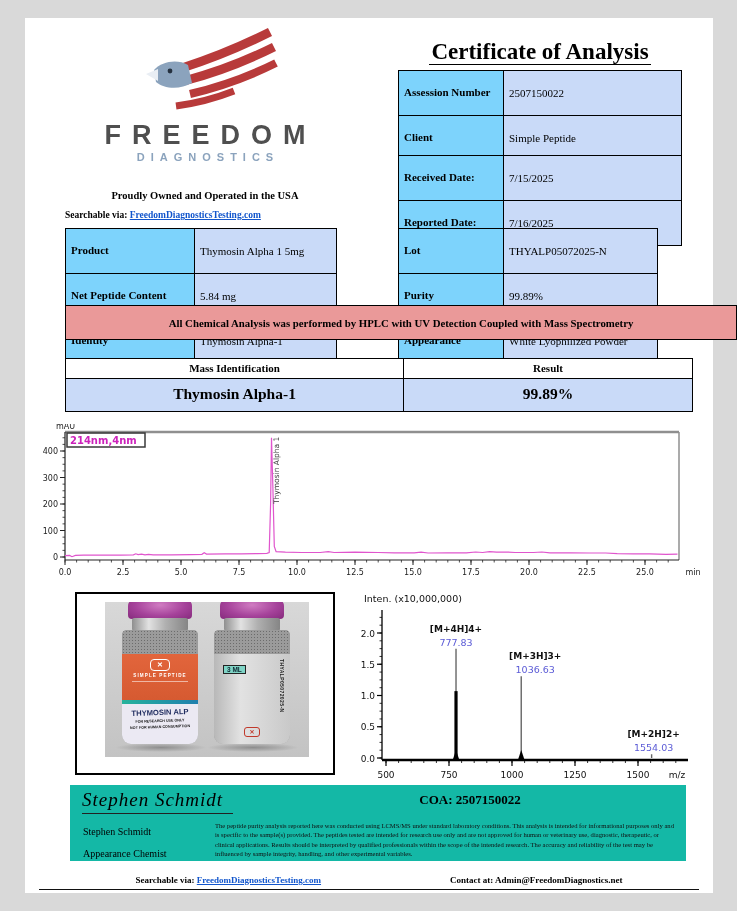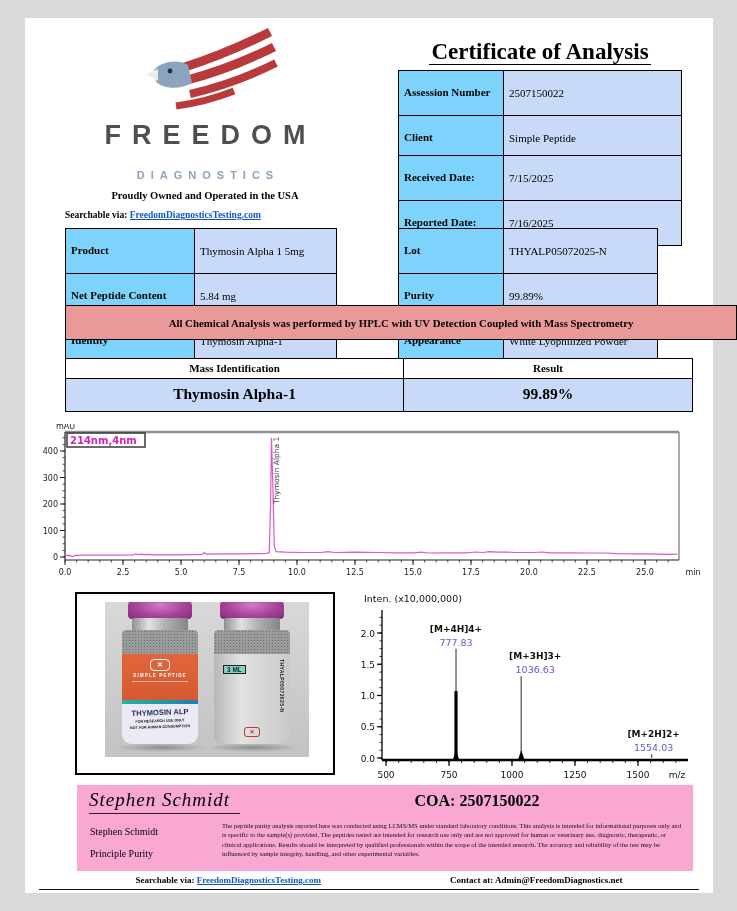--- a/index.html
+++ b/index.html
@@ -3,21 +3,21 @@
 <meta charset="utf-8">
 <style>
   * { box-sizing: border-box; margin: 0; padding: 0; }
   html,body { width:737px; height:911px; background:#d9d9d9; font-family:"Liberation Serif", serif; color:#000; overflow:hidden; }
   .paper { position:absolute; left:25px; top:18px; width:688px; height:875px; background:#ffffff; }
 
   
   .logo-block { position:absolute; left:15px; top:10px; width:330px; text-align:center; }
   .eagle { display:block; margin:0 auto; }
   .brand { font-family:Liberation Sans, sans-serif; font-weight:bold; font-size:27px; letter-spacing:11px; color:#4f4f4f; text-indent:11px; margin-top:-4px; }
-  .brand-sub { font-family:"Liberation Sans", sans-serif; font-weight:bold; font-size:11px; letter-spacing:6px; color:#8ba3bd; text-indent:6px; margin-top:18px; }
+  .brand-sub { font-family:"Liberation Sans", sans-serif; font-weight:bold; font-size:11px; letter-spacing:6px; color:#8ba3bd; text-indent:6px; margin-top:0; }
   .tagline { position:absolute; left:15px; top:172px; width:330px; text-align:center; font-weight:bold; font-size:10.5px; }
   .search-line { position:absolute; left:40px; top:192px; font-size:9.5px; font-weight:bold; }
   a.lnk { color:#1155cc; font-weight:bold; text-decoration:underline; }
 
   
   .title { position:absolute; left:360px; top:21px; width:310px; text-align:center; }
   .title span { font-size:23px; font-weight:bold; border-bottom:1.5px solid #000; padding:0 2px 0; }
 
   
   .kv { position:absolute; display:grid; border:1.6px solid #000; font-size:11px; background:#000; grid-gap:1px; }
@@ -64,23 +64,23 @@
   .lab-stripe { height:4px; background:linear-gradient(90deg,#27b39c,#1f7fae); }
   .lab-bot { background:#ebe9f3; position:absolute; top:50px; left:0; right:0; bottom:0; }
   .vprod { color:#1d2a5e; font-weight:bold; font-size:7.6px; text-align:center; margin-top:4px; white-space:nowrap; overflow:hidden; transform:rotate(-2deg); }
   .vfine { font-size:3.7px; font-weight:bold; text-align:center; color:#111; line-height:1.6; transform:rotate(-2deg); margin-top:2px; }
   .lab-silver { position:absolute; top:24px; left:0; right:0; bottom:0; background:linear-gradient(90deg,#b8b8b8,#e2e2e2 35%,#c9c9c9); }
   .vol-badge { position:absolute; top:11px; left:9px; background:#7fd4c6; border:1px solid #222; font-size:6.5px; font-weight:bold; padding:0 3px; color:#102a33; }
   .vlot { position:absolute; top:5px; right:5px; writing-mode:vertical-rl; font-size:5px; font-weight:bold; color:#222; letter-spacing:0.4px; }
   .rlogo { position:absolute; bottom:7px; left:50%; transform:translateX(-50%); width:16px; height:10px; border:1px solid #c0392b; border-radius:3px; color:#c0392b; font-size:6px; line-height:9px; text-align:center; font-weight:bold; }
 
   
-  .footer { position:absolute; left:52px; top:767px; width:616px; height:86px; background:#f9a8d4; }
+  .footer { position:absolute; left:45px; top:767px; width:616px; height:76px; background:#14b8a6; }
   .sig { position:absolute; left:12px; top:4px; font-style:italic; font-size:19px; letter-spacing:1px; border-bottom:1.6px solid #222; padding:0 10px 2px 0; }
-  .coa { position:absolute; left:220px; top:7px; width:360px; text-align:center; font-weight:bold; font-size:16px; }
+  .coa { position:absolute; left:220px; top:7px; width:360px; text-align:center; font-weight:bold; font-size:13px; }
   .sig-name { position:absolute; left:13px; top:41px; font-size:10px; }
   .sig-role { position:absolute; left:13px; top:63px; font-size:10px; }
   .disclaimer { position:absolute; left:145px; top:36px; width:464px; font-size:6.6px; line-height:1.42; color:#101010; }
   .bottomrow { position:absolute; left:40px; top:857px; width:616px; display:flex; font-size:9px; font-weight:bold; }
   .bottomrow .bl { width:53%; text-align:center; }
   .bottomrow .br { width:47%; text-align:center; }
   .pageline { position:absolute; left:14px; width:660px; top:871px; border-top:1.6px solid #111; }
 </style>
 </head>
 <body>
@@ -392,21 +392,21 @@
       <text x="183.23076000000003" y="83.125" text-anchor="middle" class="ms-val">1036.63</text>
       <line x1="299.61556" y1="168" x2="299.61556" y2="164.25" stroke="#666" stroke-width="1.4"></line>
       <text x="301.61556" y="147.25" text-anchor="middle" class="ms-peak">[M+2H]2+</text>
       <text x="301.61556" y="161.25" text-anchor="middle" class="ms-val">1554.03</text>
     </svg>
 
   <div class="footer">
     <div class="sig">Stephen Schmidt</div>
     <div class="coa">COA: 2507150022</div>
     <div class="sig-name">Stephen Schmidt</div>
-    <div class="sig-role">Principle Purity</div>
+    <div class="sig-role">Appearance Chemist</div>
     <div class="disclaimer">The peptide purity analysis reported here was conducted using LCMS/MS under standard laboratory conditions. This analysis is intended for informational purposes only and is specific to the sample(s) provided. The peptides tested are intended for research use only and are not approved for human or veterinary use, diagnostic, therapeutic, or clinical applications. Results should be interpreted by qualified professionals within the scope of the intended research. The accuracy and reliability of the test may be influenced by sample integrity, handling, and other experimental variables.</div>
   </div>
 
   <div class="bottomrow">
     <div class="bl">
       <span>Searchable via:</span>
       <a href="#" class="lnk">FreedomDiagnosticsTesting.com</a>
     </div>
     <div class="br">Contact at: Admin@FreedomDiagnostics.net</div>
   </div>

